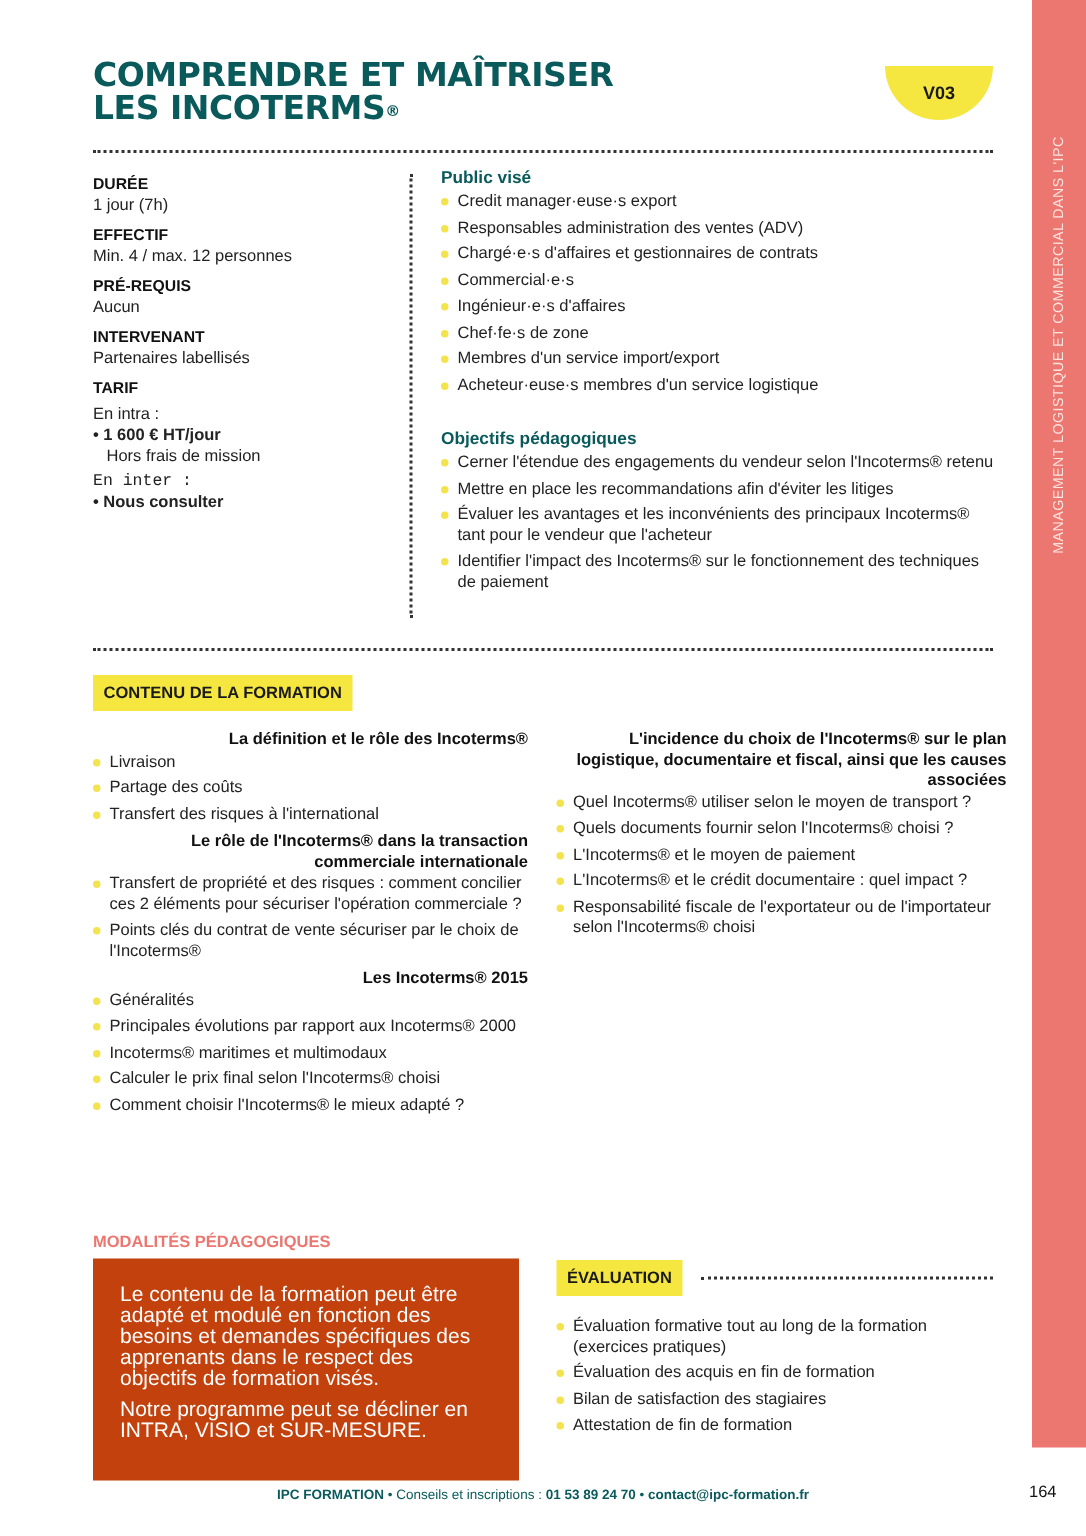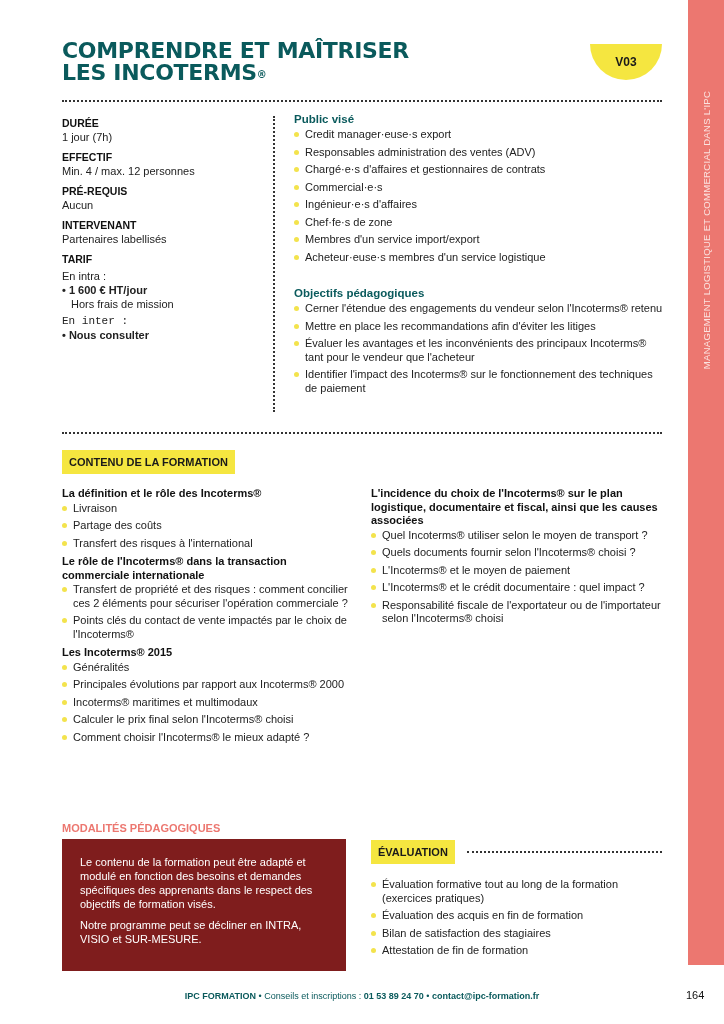--- a/index.html
+++ b/index.html
@@ -53,26 +53,26 @@
   ul.blist li { position: relative; padding-left: 11px; font-size: 11px; line-height: 13.5px; margin-bottom: 4px; color: #222; }
   ul.blist li .bullet {
     position: absolute; left: 0; top: 4px; width: 5px; height: 5px; border-radius: 50%;
     background: #f3e34d;
   }
 
   .secthead {
     display: inline-block; background: #f5e640; font-weight: bold; font-size: 11px;
     padding: 6px 7px; color: #1a1a1a;
   }
-  .subhead { font-weight: bold; font-size: 11px; line-height: 13.5px; margin: 0 0 1px 0; color: #111; }
+  .subhead { font-weight: bold; font-size: 11px; line-height: 13.5px; margin: 0 0 1px 0; color: #111; text-align: right; }
 
   .modtitle { left: 62px; top: 822px; color: #ec7770; font-weight: bold; font-size: 11px; }
   .modbox {
-    left: 62px; top: 839px; width: 284px; height: 132px; background: #7f1d1d;
-    color: #fff; font-size: 11px; line-height: 14px; box-sizing: border-box; padding: 16px 18px;
+    left: 62px; top: 839px; width: 284px; height: 148px; background: #c2410c;
+    color: #fff; font-size: 14px; line-height: 14px; box-sizing: border-box; padding: 16px 18px;
   }
   .modbox p { margin: 0 0 7px 0; }
 
   .footer { left: 0; width: 724px; top: 991px; text-align: center; font-size: 9px; color: #0a5a5c; }
   .footer b { font-weight: bold; }
   .pagenum { left: 686px; top: 989px; font-size: 11px; color: #111; }
 </style>
 </head>
 <body>
 
@@ -140,21 +140,21 @@
       <ul class="blist">
         <li><span class="bullet"></span><span>Livraison</span></li>
         <li><span class="bullet"></span><span>Partage des coûts</span></li>
         <li><span class="bullet"></span><span>Transfert des risques à l'international</span></li>
       </ul>
     </div>
     <div style="margin-bottom: 5px;">
       <div class="subhead">Le rôle de l'Incoterms® dans la transaction commerciale internationale</div>
       <ul class="blist">
         <li><span class="bullet"></span><span>Transfert de propriété et des risques : comment concilier ces 2 éléments pour sécuriser l'opération commerciale ?</span></li>
-        <li><span class="bullet"></span><span>Points clés du contact de vente impactés par le choix de l'Incoterms®</span></li>
+        <li><span class="bullet"></span><span>Points clés du contrat de vente sécuriser par le choix de l'Incoterms®</span></li>
       </ul>
     </div>
     <div style="margin-bottom: 5px;">
       <div class="subhead">Les Incoterms® 2015</div>
       <ul class="blist">
         <li><span class="bullet"></span><span>Généralités</span></li>
         <li><span class="bullet"></span><span>Principales évolutions par rapport aux Incoterms® 2000</span></li>
         <li><span class="bullet"></span><span>Incoterms® maritimes et multimodaux</span></li>
         <li><span class="bullet"></span><span>Calculer le prix final selon l'Incoterms® choisi</span></li>
         <li><span class="bullet"></span><span>Comment choisir l'Incoterms® le mieux adapté ?</span></li>

